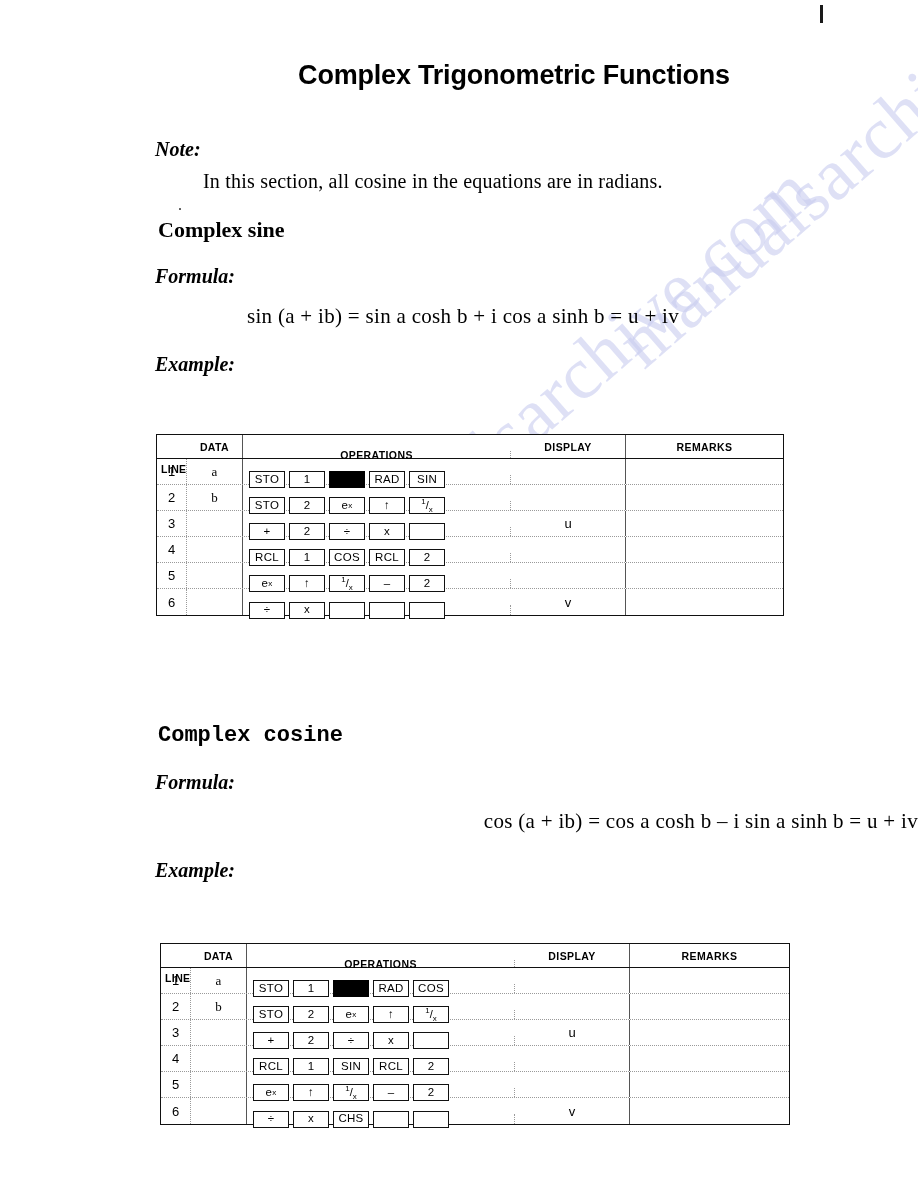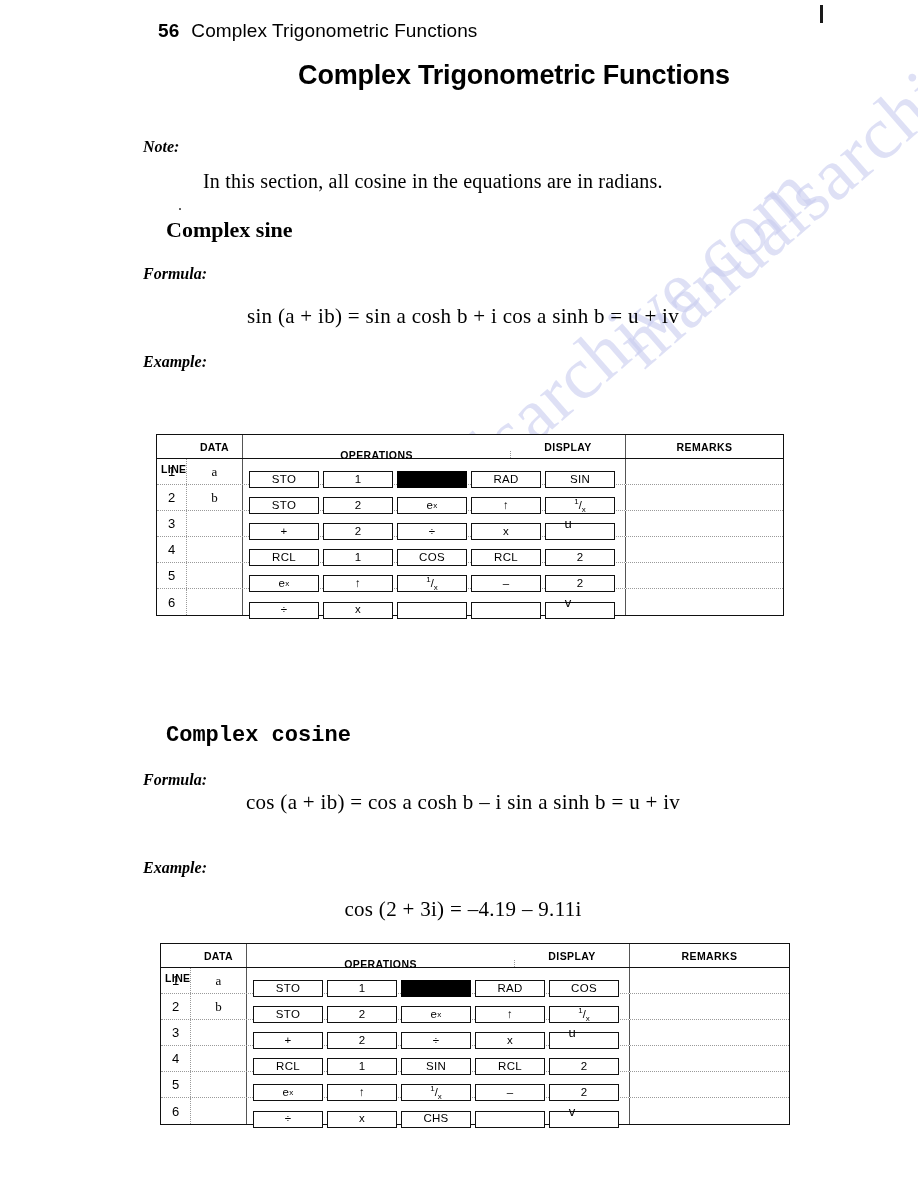--- a/index.html
+++ b/index.html
@@ -81,24 +81,24 @@
     padding-left: 110px;
     font-family: "Liberation Sans", sans-serif;
     font-weight: bold;
     font-size: 27px;
     letter-spacing: -0.2px;
   }
 
   
   .label-italic {
     position: absolute;
-    left: 143px;
+    left: 155px;
     font-style: italic;
     font-weight: bold;
-    font-size: 16px;
+    font-size: 20px;
     font-family: "Liberation Serif", serif;
   }
   .note-body {
     position: absolute;
     left: 203px;
     font-size: 20px;
     letter-spacing: 0.2px;
   }
   .stray-dot {
     position: absolute;
@@ -106,21 +106,20 @@
     top: 196px;
     font-size: 16px;
     color: #333;
   }
   .section-head {
     position: absolute;
     left: 158px;
     font-weight: bold;
     font-size: 22px;
     font-family: "Liberation Serif", serif;
-    margin-left: 8px;
   }
   .centered-eq {
     position: absolute;
     left: 0;
     right: 0;
     text-align: center;
     padding-left: 8px;
     font-size: 21px;
     letter-spacing: 0.3px;
   }
@@ -188,21 +187,21 @@
     font-size: 13px;
   }
   .c-rem { flex: 1; }
 
   
   .vsep-solid { border-right: 1.3px solid #555; }
   .vsep-dot { border-right: 1px dotted #9a9a9a; }
 
   
   .key {
-    width: 70px;
+    width: 36px;
     height: 17px;
     border: 1.4px solid #111;
     border-radius: 0;
     background: #fff;
     display: flex;
     align-items: center;
     justify-content: center;
     font-family: "Liberation Sans", sans-serif;
     font-size: 11.5px;
     line-height: 1;
@@ -240,23 +239,20 @@
 
 <div class="watermark-layer">
   <div class="wm wm-a">manualsarchive.com</div>
   <div class="wm wm-b">manualsarchive.com</div>
 </div>
 
 <div class="page">
 
   <div class="scan-mark"></div>
 
-  <div class="runhead">
-    <span class="folio">56</span><span class="rh-title">Complex Trigonometric Functions</span>
-  </div>
 
   <div class="page-title">Complex Trigonometric Functions</div>
 
   <div class="label-italic" style="top:138px;">Note:</div>
   <div class="note-body" style="top:170px;">In this section, all cosine in the equations are in radians.</div>
   <div class="stray-dot">.</div>
 
   <div class="section-head" style="top:217px;">Complex sine</div>
   <div class="label-italic" style="top:265px;">Formula:</div>
   <div class="centered-eq" style="top:304px;">sin (a + ib) = sin a cosh b + i cos a sinh b = u + iv</div>
@@ -351,23 +347,22 @@
             <div class="key blank"></div>
           </div>
           <div class="c-disp w-disp">v</div>
           <div class="c-rem"></div>
         </div>
       </div>
   </div>
 
   <div class="section-head" style="top:723px;font-family:Liberation Mono, monospace;">Complex cosine</div>
   <div class="label-italic" style="top:771px;">Formula:</div>
-  <div class="centered-eq" style="top:790px;">cos (a + ib) = cos a cosh b – i sin a sinh b = u + iv</div>
+  <div class="centered-eq" style="top:809px;text-align:right;">cos (a + ib) = cos a cosh b – i sin a sinh b = u + iv</div>
   <div class="label-italic" style="top:859px;">Example:</div>
-  <div class="centered-eq" style="top:897px;">cos (2 + 3i) = –4.19 – 9.11i</div>
 
   <div class="calc-table" id="table-cosine">
     <div class="ct-head">
       <div class="hcell w-line vsep-dot left-pad">LINE</div>
       <div class="hcell w-data vsep-solid">DATA</div>
       <div class="hcell w-ops vsep-dot">OPERATIONS</div>
       <div class="hcell w-disp vsep-solid">DISPLAY</div>
       <div class="hcell c-rem">REMARKS</div>
     </div>
     <div class="ct-body">

